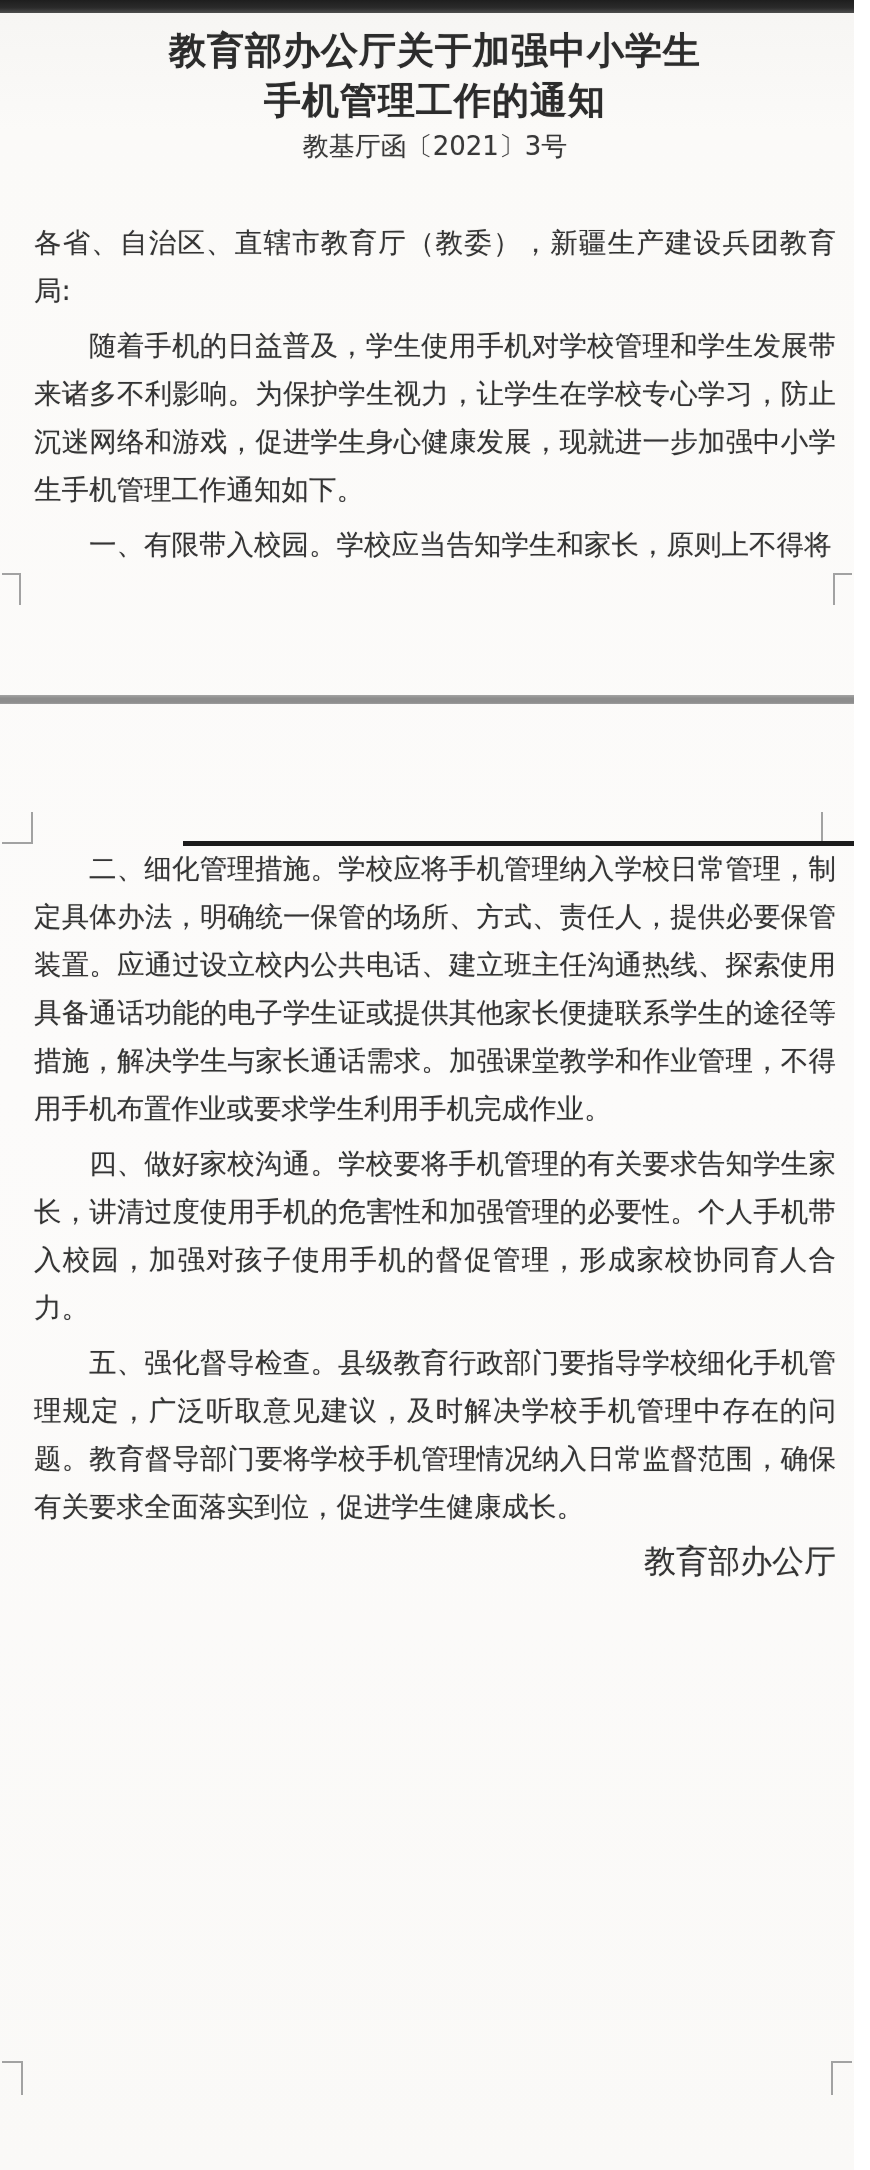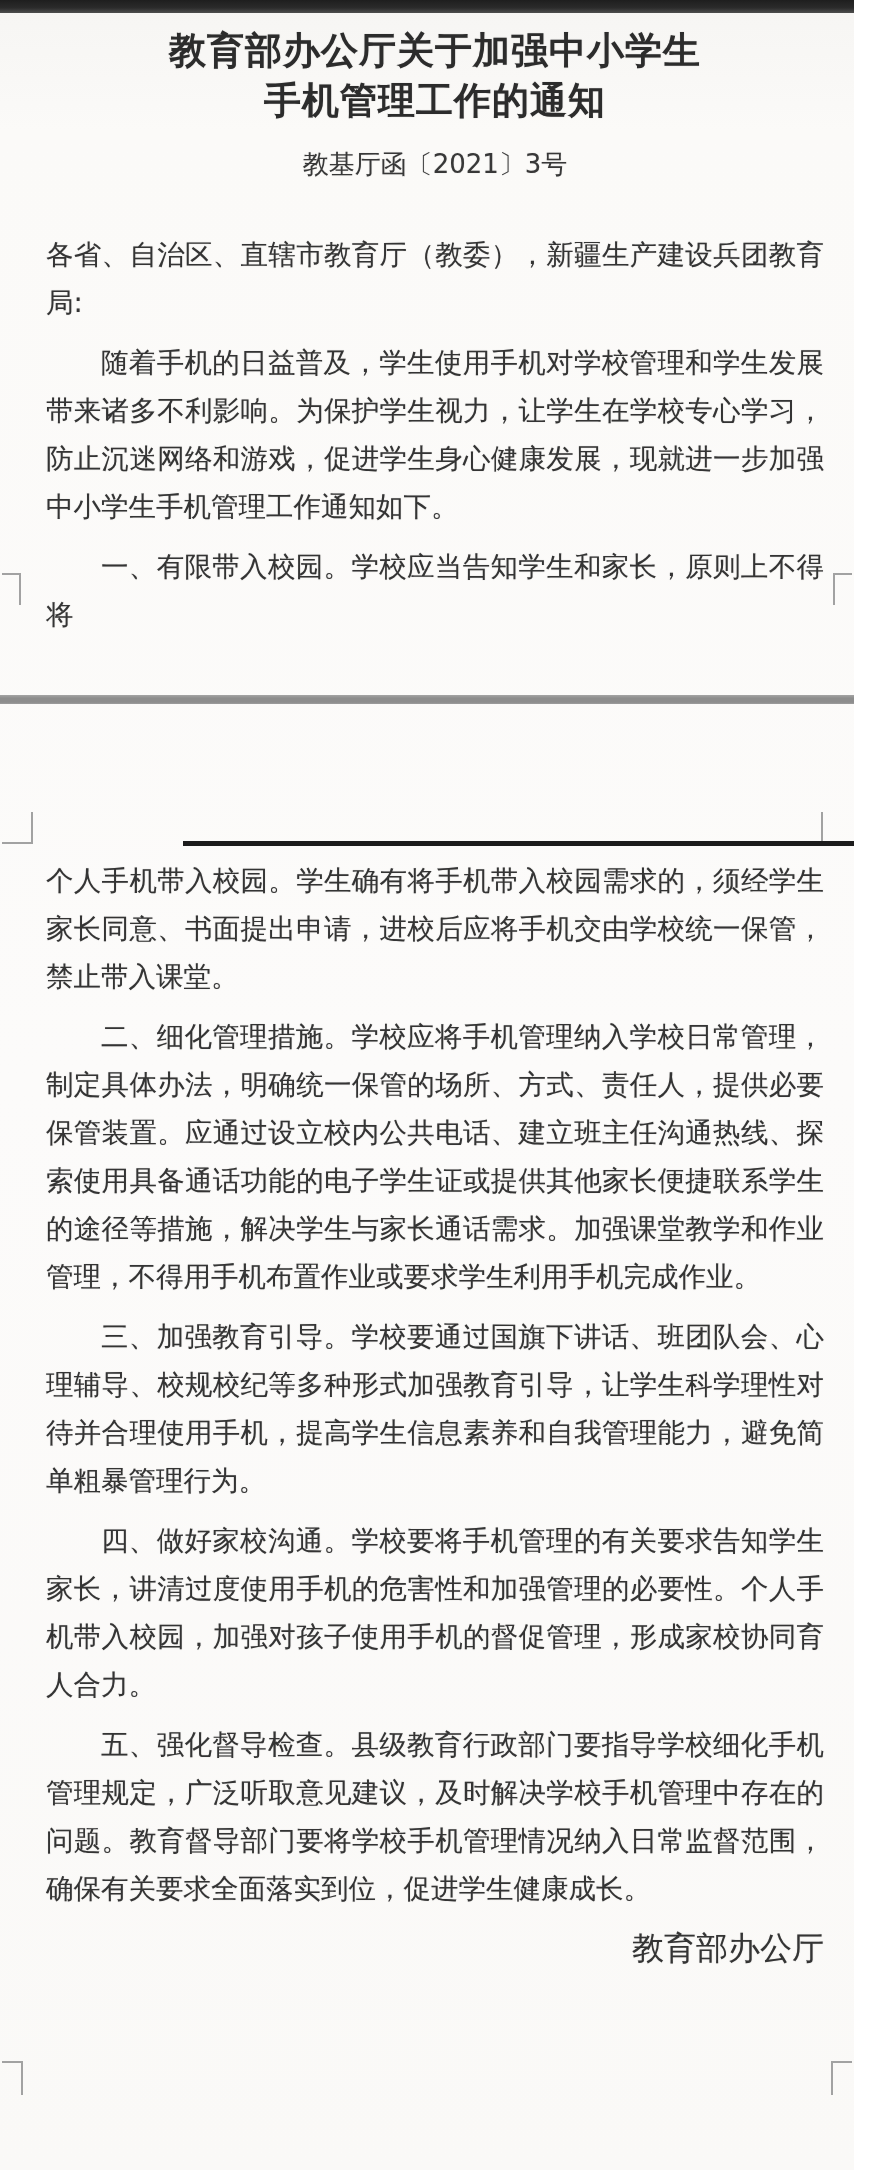--- a/index.html
+++ b/index.html
@@ -31,42 +31,42 @@
   }
   .title-line {
     font-size: 37px;
     line-height: 50px;
     font-weight: 700;
     color: #2c2c2c;
     letter-spacing: 1px;
     text-shadow: 0 0 1px rgba(50,50,50,.35);
   }
   .doc-number {
-    margin-top: 21px;
+    margin-top: 3px;
     font-size: 26px;
     line-height: 34px;
     font-weight: 500;
     color: #383838;
     text-shadow: 0 0 1px rgba(60,60,60,.3);
   }
   
   .body-text {
     position: absolute;
     left: 34px;
     width: 802px;
     font-size: 27.5px;
     line-height: 48px;
     text-align: justify;
     color: #343434;
     text-shadow: 0 0 1px rgba(70,70,70,.35);
     word-break: break-all;
   }
   #page1-body { top: 218px; }
   #page2-body { top: 844px; }
-  .body-text p { margin: 12px; }
+  .body-text p { margin: 0; }
   .body-text p + p { margin-top: 7px; }
   .body-text p.indent { text-indent: 2em; }
   
   .page-separator {
     position: absolute;
     top: 695px; left: 0;
     width: 870px; height: 9px;
     background: linear-gradient(180deg, #a5a5a5 0%, #8d8d8d 35%, #8d8d8d 80%, #9e9e9e 100%);
   }
   .corner-mark {
@@ -118,23 +118,21 @@
 
   <div class="page-separator"></div>
 
   <div class="corner-mark cm-p2-tl"></div>
   <div class="corner-mark cm-p2-tr"></div>
 
   <div class="scan-line"></div>
 
   <div class="body-text" id="page2-body">
 
-    <p class="para">个人手机带入校园。学生确有将手机带入校园需求的，须经学生家长同意、书面提出申请，进校后应将手机交由学校统一保管，禁止带入课堂。</p>
       <p class="para indent">二、细化管理措施。学校应将手机管理纳入学校日常管理，制定具体办法，明确统一保管的场所、方式、责任人，提供必要保管装置。应通过设立校内公共电话、建立班主任沟通热线、探索使用具备通话功能的电子学生证或提供其他家长便捷联系学生的途径等措施，解决学生与家长通话需求。加强课堂教学和作业管理，不得用手机布置作业或要求学生利用手机完成作业。</p>
-      <p class="para indent">三、加强教育引导。学校要通过国旗下讲话、班团队会、心理辅导、校规校纪等多种形式加强教育引导，让学生科学理性对待并合理使用手机，提高学生信息素养和自我管理能力，避免简单粗暴管理行为。</p>
       <p class="para indent">四、做好家校沟通。学校要将手机管理的有关要求告知学生家长，讲清过度使用手机的危害性和加强管理的必要性。个人手机带入校园，加强对孩子使用手机的督促管理，形成家校协同育人合力。</p>
       <p class="para indent">五、强化督导检查。县级教育行政部门要指导学校细化手机管理规定，广泛听取意见建议，及时解决学校手机管理中存在的问题。教育督导部门要将学校手机管理情况纳入日常监督范围，确保有关要求全面落实到位，促进学生健康成长。</p>
       <p class="signature">教育部办公厅</p>
   </div>
 
   <div class="corner-mark cm-p2-bl"></div>
   <div class="corner-mark cm-p2-br"></div>
 
 </div>
 

